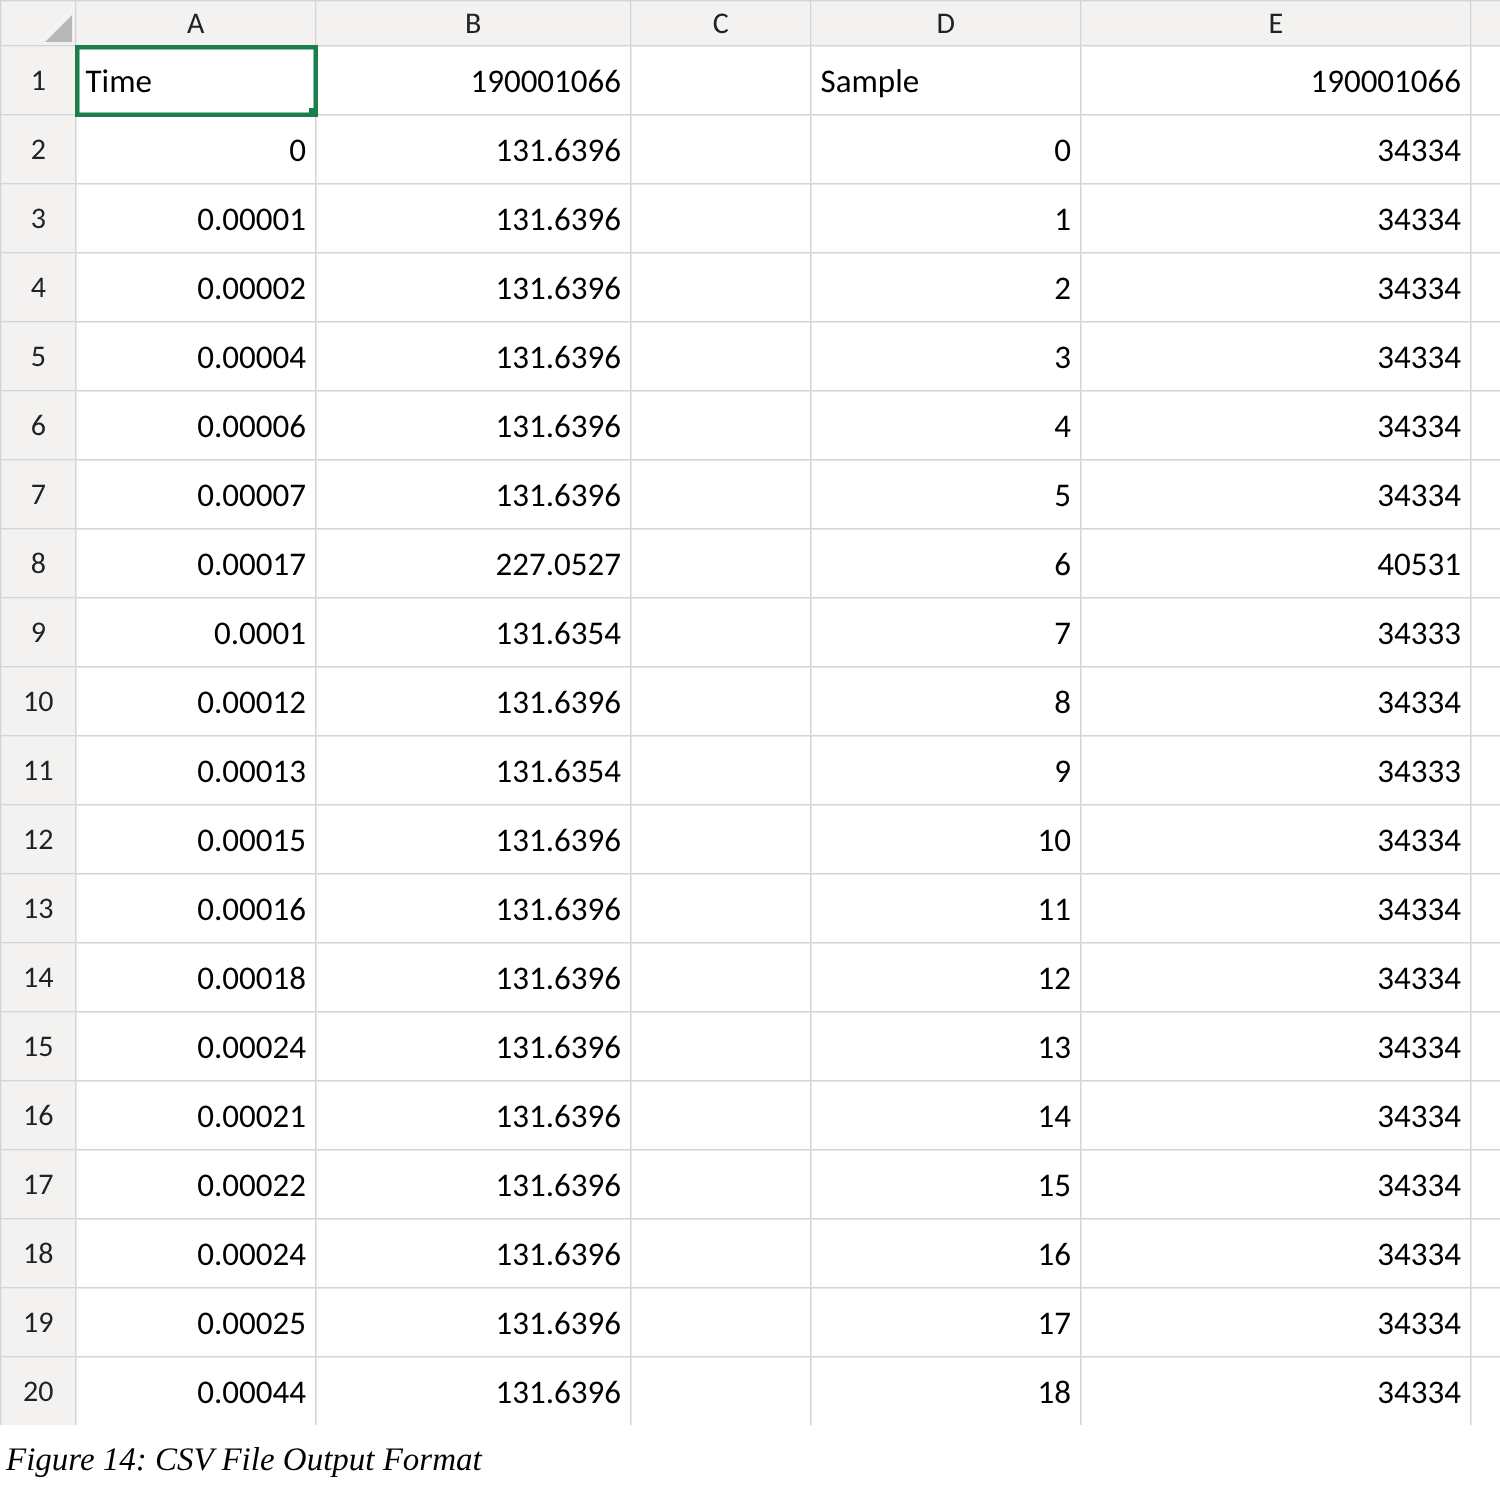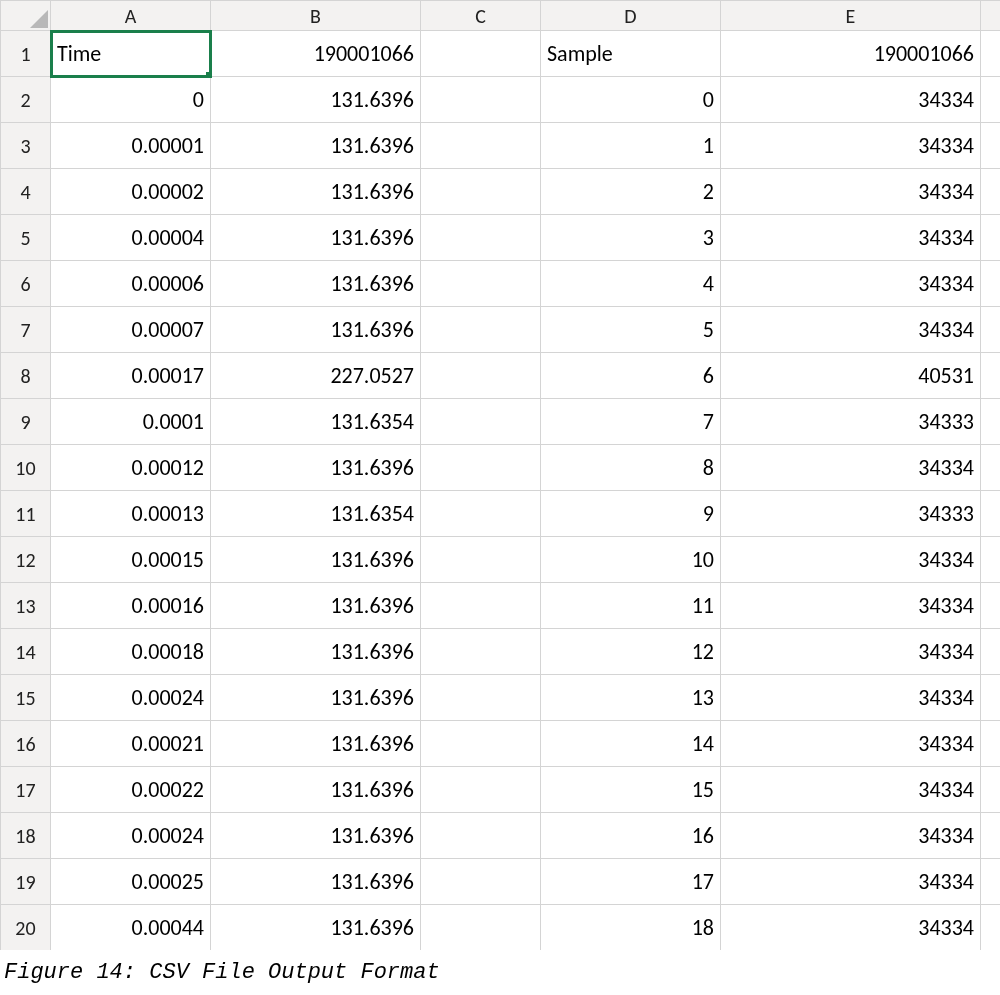--- a/index.html
+++ b/index.html
@@ -78,21 +78,21 @@
   .selcell::after {
     content: "";
     position: absolute;
     right: -4px;
     bottom: -4px;
     width: 8px;
     height: 8px;
     background: #1a7f4b;
   }
   .caption {
-    font-family: Liberation Mono, monospace;
+    font-family: Liberation Serif, serif;
     font-style: italic;
     font-size: 22px;
     padding: 10px 4px 0 4px;
     color: #000;
   }
 </style>
 </head>
 <body>
 
 <div class="sheet-wrap">

